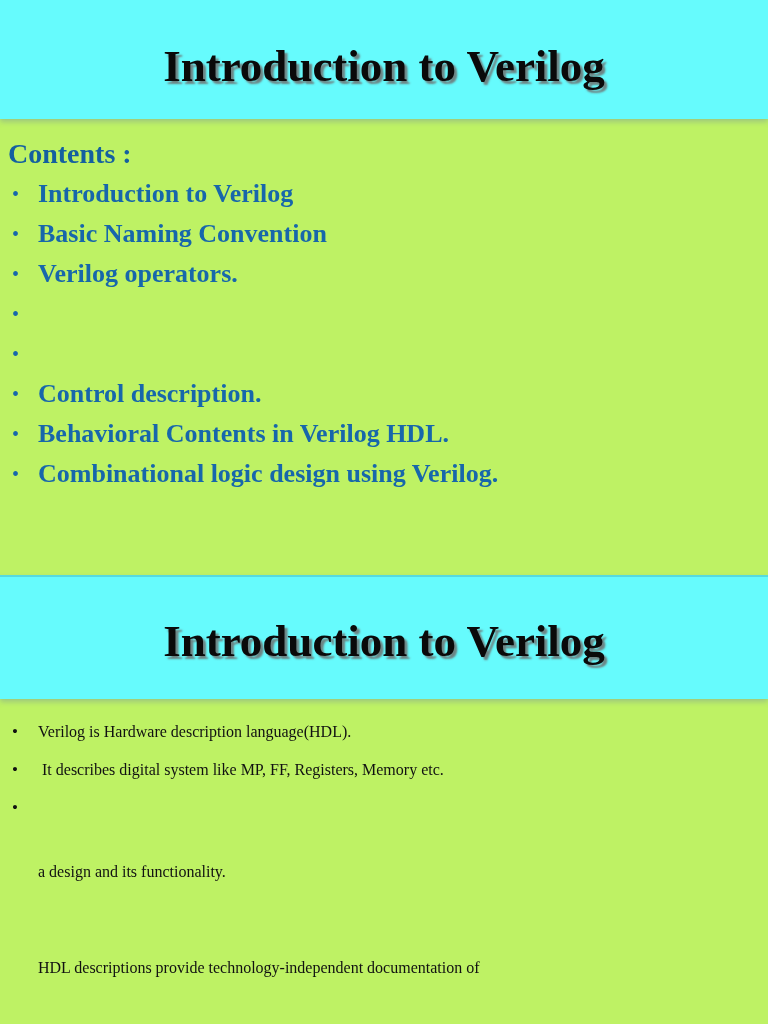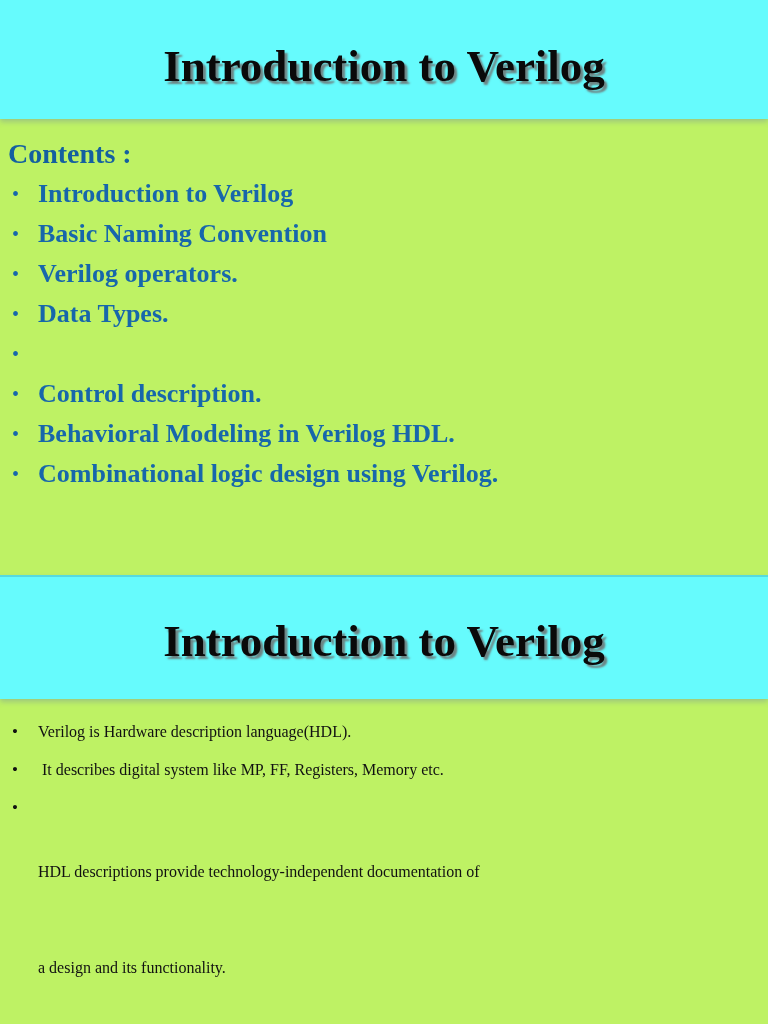--- a/index.html
+++ b/index.html
@@ -74,32 +74,31 @@
       <li class="toc-item">
         <span class="toc-bullet">•</span>
         <span class="toc-text">Basic Naming Convention</span>
       </li>
       <li class="toc-item">
         <span class="toc-bullet">•</span>
         <span class="toc-text">Verilog operators.</span>
       </li>
       <li class="toc-item">
         <span class="toc-bullet">•</span>
-        <span class="toc-text">Data Types.</span>
       </li>
       <li class="toc-item">
         <span class="toc-bullet">•</span>
       </li>
       <li class="toc-item">
         <span class="toc-bullet">•</span>
         <span class="toc-text">Control description.</span>
       </li>
       <li class="toc-item">
         <span class="toc-bullet">•</span>
-        <span class="toc-text">Behavioral Modeling in Verilog HDL.</span>
+        <span class="toc-text">Behavioral Contents in Verilog HDL.</span>
       </li>
       <li class="toc-item">
         <span class="toc-bullet">•</span>
         <span class="toc-text">Combinational logic design using Verilog.</span>
       </li>
     </ul>
   </div>
 
   <div class="band band2">
     <div class="band-title">Introduction to Verilog</div>
@@ -113,19 +112,19 @@
     </div>
 
     <div class="b-item">
       <span class="b-bullet">•</span>
       <span class="b-text"><span class="b-line"> It describes digital system like MP, FF, Registers, Memory etc.</span></span>
     </div>
 
     <div class="b-item">
       <span class="b-bullet">•</span>
       <span class="b-text">
+        <span class="b-line">a design and its functionality.</span>
         <span class="b-line">HDL descriptions provide technology-independent documentation of</span>
-        <span class="b-line">a design and its functionality.</span>
       </span>
     </div>
 
   </div>
 </div>
 
 </body></html>

